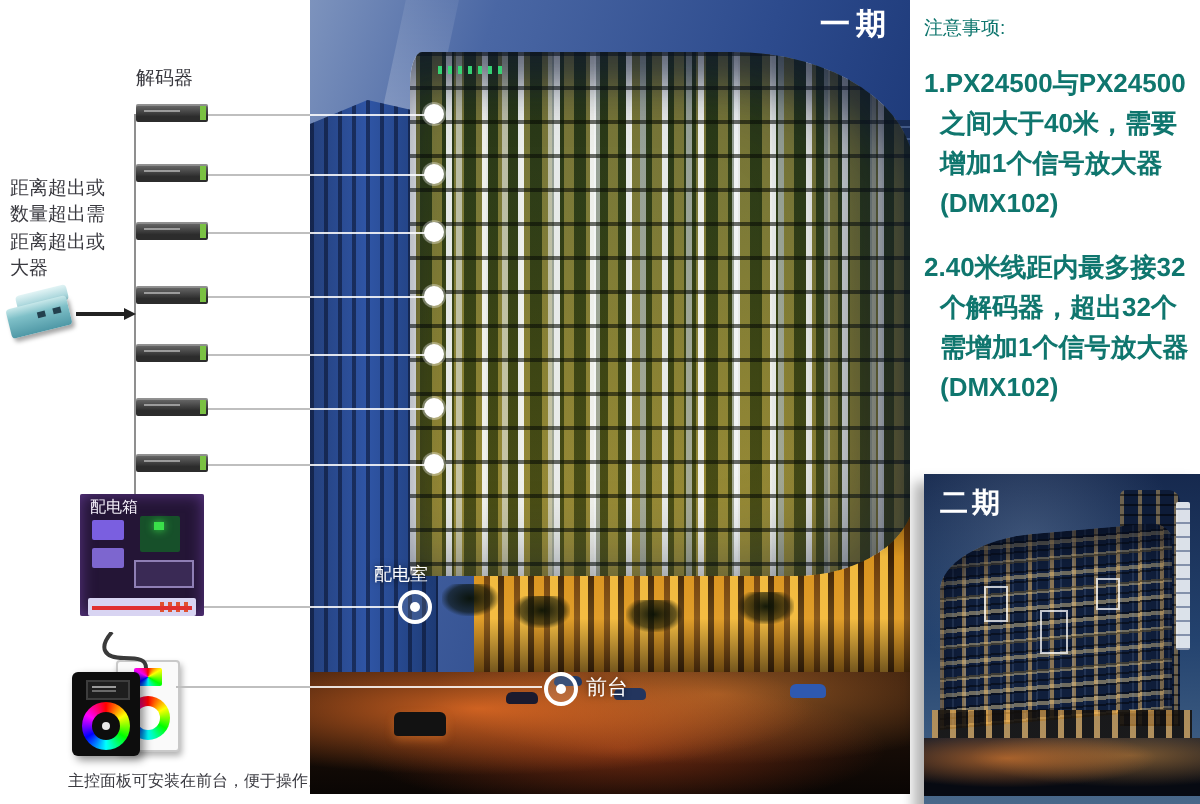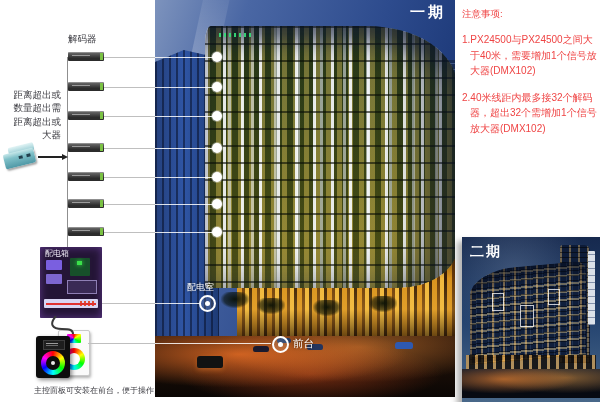--- a/index.html
+++ b/index.html
@@ -14,33 +14,33 @@
   .dec-row .dev{position:absolute;left:68px;top:calc(var(--y) - 5px);width:36px;height:9px;
     background:linear-gradient(180deg,#6f6f6f,#2c2c2c 70%);border-radius:1px;
     box-shadow:inset 0 1px 0 rgba(255,255,255,.25);}
   .dec-row .dev:after{content:'';position:absolute;right:1px;top:1px;bottom:1px;width:3px;background:#7ac143;}
   .dec-row .dev:before{content:'';position:absolute;left:4px;top:3px;width:18px;height:1px;background:rgba(255,255,255,.45);}
   .dec-row .seg-gray{position:absolute;left:104px;top:var(--y);width:51px;height:1px;background:#bfbfbf;}
   .dec-row .seg-white{position:absolute;left:155px;top:var(--y);width:58px;height:1px;background:rgba(255,255,255,.85);}
   .dec-row .dot{position:absolute;left:212px;top:calc(var(--y) - 5px);width:10px;height:10px;border-radius:50%;
     background:#fff;box-shadow:0 0 0 1px rgba(255,255,255,.35);}
 
-  .amp-note{left:5px;top:88px;width:56px;font-size:9.5px;line-height:1.4;color:#3a3a40;text-align:right;}
+  .amp-note{left:5px;top:88px;width:56px;font-size:9.5px;line-height:1.4;color:#3a3a40;}
   .amp{left:2px;top:142px;width:40px;height:30px;}
   .amp .body{position:absolute;left:2px;top:9px;width:31px;height:15px;border-radius:2px;
     background:linear-gradient(180deg,#c8e8ea 0%,#7fc0c8 35%,#4f98a6 100%);
     transform:rotate(-14deg);box-shadow:1px 2px 2px rgba(0,0,0,.35);}
   .amp .body:after{content:'';position:absolute;right:4px;top:5px;width:4px;height:3px;background:#23404e;box-shadow:-8px 0 0 #23404e;}
   .amp .lid{position:absolute;left:6px;top:3px;width:26px;height:8px;border-radius:2px;
     background:linear-gradient(180deg,#e2f4f5,#8fc8d0);transform:rotate(-14deg);}
   .amp-arrow{left:38px;top:156px;width:25px;height:2px;background:#222;}
   .amp-arrow:after{content:'';position:absolute;right:-5px;top:-2px;border-left:6px solid #222;
     border-top:3px solid transparent;border-bottom:3px solid transparent;}
 
-  .dbox{left:40px;top:247px;width:62px;height:71px;background:#241536;border-radius:1px;overflow:hidden;
+  .dbox{left:40px;top:247px;width:62px;height:61px;background:#241536;border-radius:1px;overflow:hidden;
     box-shadow:inset 0 0 8px rgba(150,90,220,.5);}
   .dbox .lbl{position:absolute;left:5px;top:1px;font-size:8px;color:#f2eef8;}
   .dbox .pcb{position:absolute;left:30px;top:11px;width:20px;height:18px;background:#17502a;border-radius:1px;}
   .dbox .pcb:after{content:'';position:absolute;left:7px;top:3px;width:5px;height:4px;background:#3ae04a;box-shadow:0 0 4px #3ae04a;}
   .dbox .modA{position:absolute;left:6px;top:13px;width:16px;height:10px;background:#7a5fe0;border-radius:1px;}
   .dbox .modB{position:absolute;left:6px;top:27px;width:16px;height:10px;background:#8d74ea;opacity:.85;border-radius:1px;}
   .dbox .mid{position:absolute;left:27px;top:33px;width:28px;height:12px;background:#3a2a55;border:1px solid #8f7fb5;}
   .dbox .strip{position:absolute;left:4px;top:52px;width:54px;height:9px;background:#d8d4f2;border-radius:1px;}
   .dbox .strip:after{content:'';position:absolute;left:2px;top:4px;right:2px;height:2px;background:#e03030;}
   .dbox .strip:before{content:'';position:absolute;right:4px;top:2px;width:14px;height:5px;
@@ -104,23 +104,23 @@
   .street{position:absolute;left:0;top:336px;width:300px;height:61px;z-index:5;
     background:
       radial-gradient(ellipse at 28% 30%,rgba(255,120,40,.75),transparent 55%),
       radial-gradient(ellipse at 68% 18%,rgba(255,150,60,.5),transparent 50%),
       radial-gradient(ellipse at 52% 62%,rgba(225,80,30,.45),transparent 60%),
       linear-gradient(180deg,#2a160a,#140b06 70%,#0a0604 100%);}
   .car{position:absolute;border-radius:3px 3px 2px 2px;}
   .phase1{right:9px;top:3px;font-size:15px;font-weight:bold;letter-spacing:3px;color:#fff;z-index:7;}
 
   
-  .notes{left:460px;top:5px;width:139px;color:#ef4444;}
+  .notes{left:460px;top:5px;width:139px;color:#0f766e;}
   .notes .title{font-size:9.5px;margin:3px 0 11px 2px;}
-  .notes .item{font-size:10px;line-height:1.55;margin:0 0 11px 2px;padding-left:8px;text-indent:-8px;}
+  .notes .item{font-size:13px;line-height:1.55;margin:0 0 11px 2px;padding-left:8px;text-indent:-8px;font-weight:bold;}
 
   
   .p2{left:462px;top:237px;width:138px;height:185px;overflow:hidden;z-index:2;
     box-shadow:-5px 4px 6px rgba(0,0,0,.3);
     background:
       radial-gradient(circle at 38% 18%,rgba(180,200,225,.22),transparent 42%),
       linear-gradient(180deg,#16294e 0%,#24436f 45%,#3e5d82 75%,#51708f 100%);}
   .p2 .wing{position:absolute;left:98px;top:8px;width:30px;height:118px;border-radius:3px 6px 0 0;z-index:2;
     background:
       repeating-linear-gradient(0deg,rgba(0,0,0,.5) 0 1px,transparent 1px 5px),

